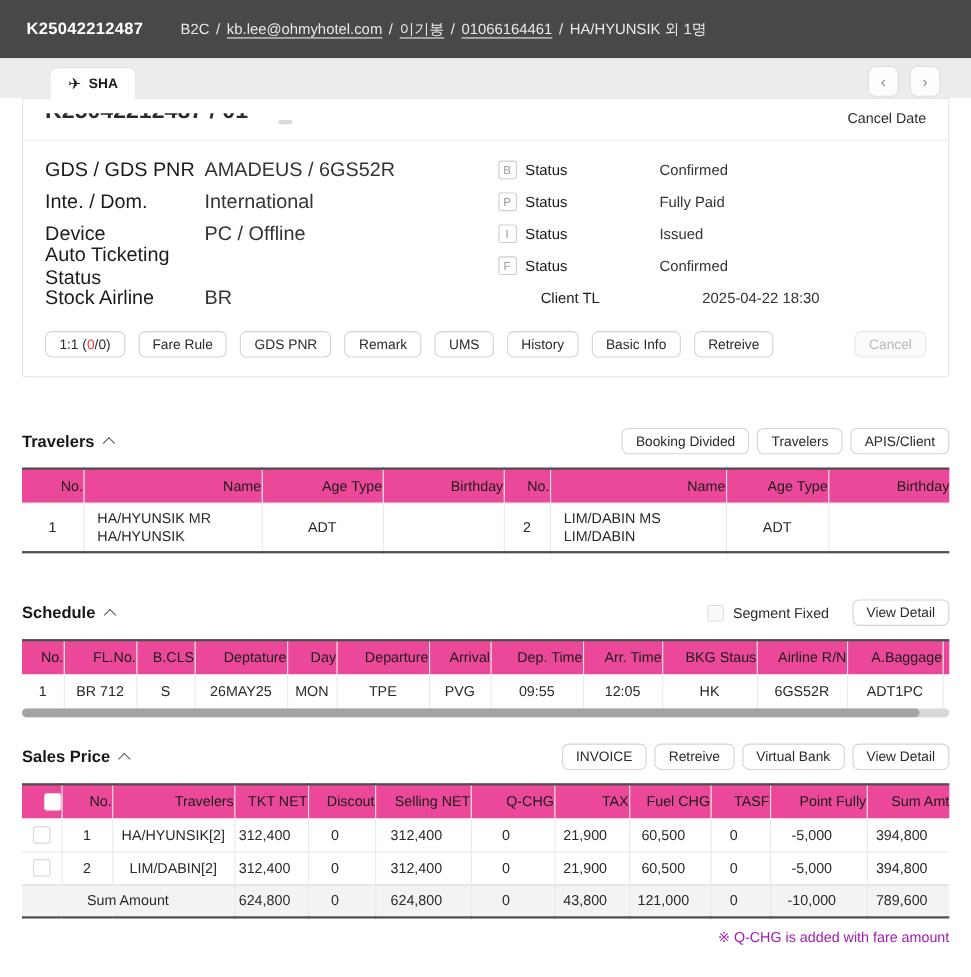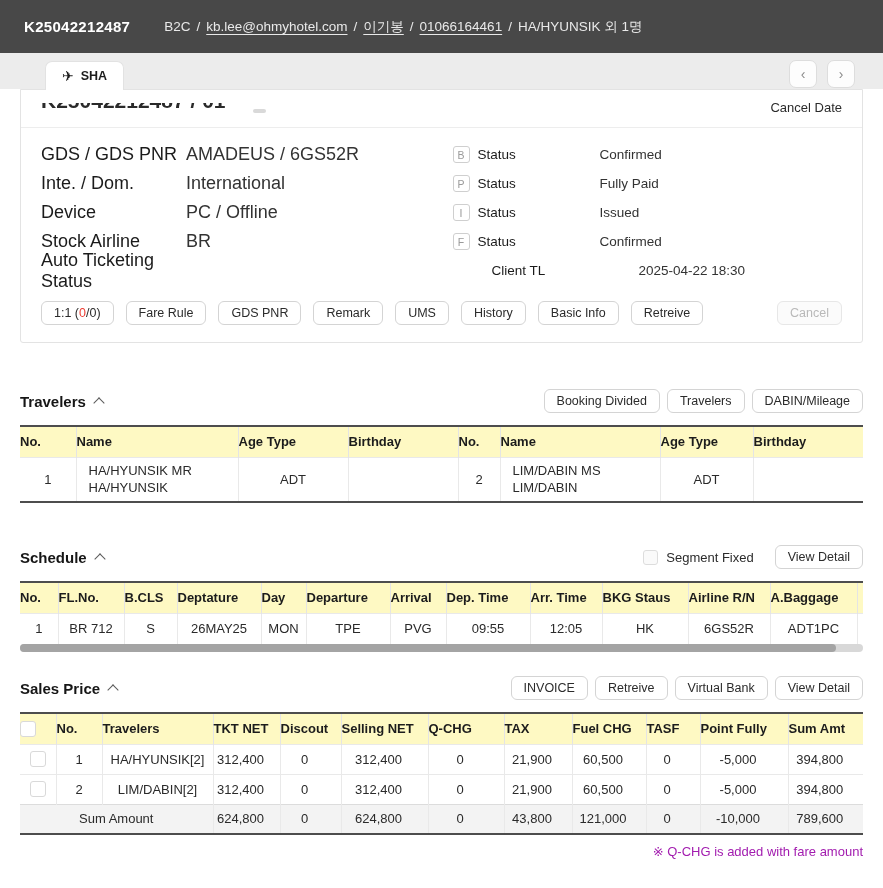--- a/index.html
+++ b/index.html
@@ -57,22 +57,22 @@
   .sec-title { font-size:15px; font-weight:bold; color:#161616; display:flex; align-items:center; gap:9px; cursor:pointer; }
   .caret { width:8px; height:8px; border-left:1.7px solid #5a5a5a; border-top:1.7px solid #5a5a5a;
     transform:rotate(45deg); margin-top:4px; }
   .sec-btns { margin-left:auto; display:flex; gap:7px; align-items:center; }
   .seg-check { display:flex; align-items:center; gap:8px; font-size:13px; color:#2b2b2b; margin-right:14px; }
   .cbox { width:15px; height:15px; border:1px solid #ddd; border-radius:3px; background:#fafafa; cursor:pointer; }
 
   
   .twrap { margin:10px 20px 0; }
   table { width:100%; border-collapse:collapse; table-layout:fixed; }
-  thead th { background:#fef9c3; font-weight:bold; color:#1c1c1c; font-size:13px; height:31px;
-    border-left:1px solid #e4e4e4; text-align:left; }
+  thead th { background:#ec4899; font-weight:normal; color:#1c1c1c; font-size:13px; height:31px;
+    border-left:1px solid #e4e4e4; text-align:right; }
   thead th:first-child { border-left:none; }
   tbody td { font-size:13px; color:#2a2a2a; text-align:center; border-left:1px solid #e9e9e9;
     border-top:1px solid #e9e9e9; }
   tbody td:first-child { border-left:none; }
   .t-travelers { border-top:2px solid #4d4d4d; border-bottom:2px solid #4d4d4d; }
   .t-travelers tbody td { height:45px; }
   .t-travelers .name-cell { text-align:left; padding-left:12px; line-height:17px; }
   .t-schedule { border-top:2px solid #4d4d4d; }
   .t-schedule tbody td { height:31px; }
   .hscroll { margin:0 20px; height:8px; background:#d8d8d8; border-radius:4px; }
@@ -134,26 +134,26 @@
       </div>
       <div class="frow">
         <span class="flabel">Inte. / Dom.</span>
         <span class="fvalue">International</span>
       </div>
       <div class="frow">
         <span class="flabel">Device</span>
         <span class="fvalue">PC / Offline</span>
       </div>
       <div class="frow">
+        <span class="flabel">Auto Ticketing Status</span>
+        <span class="fvalue"></span>
+      </div>
+      <div class="frow">
         <span class="flabel">Stock Airline</span>
         <span class="fvalue">BR</span>
-      </div>
-      <div class="frow">
-        <span class="flabel">Auto Ticketing Status</span>
-        <span class="fvalue"></span>
       </div>
     </div>
 
     <div>
       <div class="rrow">
         <span class="badge">B</span>
         <span class="rlabel">Status</span>
         <span class="fvalue">Confirmed</span>
       </div>
       <div class="rrow">
@@ -196,21 +196,21 @@
 </div>
 
 <div class="section-head sh-travelers">
   <span class="sec-title">
     <span>Travelers</span>
     <span class="caret"></span>
   </span>
   <span class="sec-btns">
     <button class="btn">Booking Divided</button>
     <button class="btn">Travelers</button>
-    <button class="btn">DABIN/Mileage</button>
+    <button class="btn">APIS/Client</button>
   </span>
 </div>
 <div class="twrap">
   <table class="t-travelers">
     <colgroup>
       <col style="width:56px">
         <col style="width:162px">
         <col style="width:110px">
         <col style="width:110px">
       <col style="width:42px">

